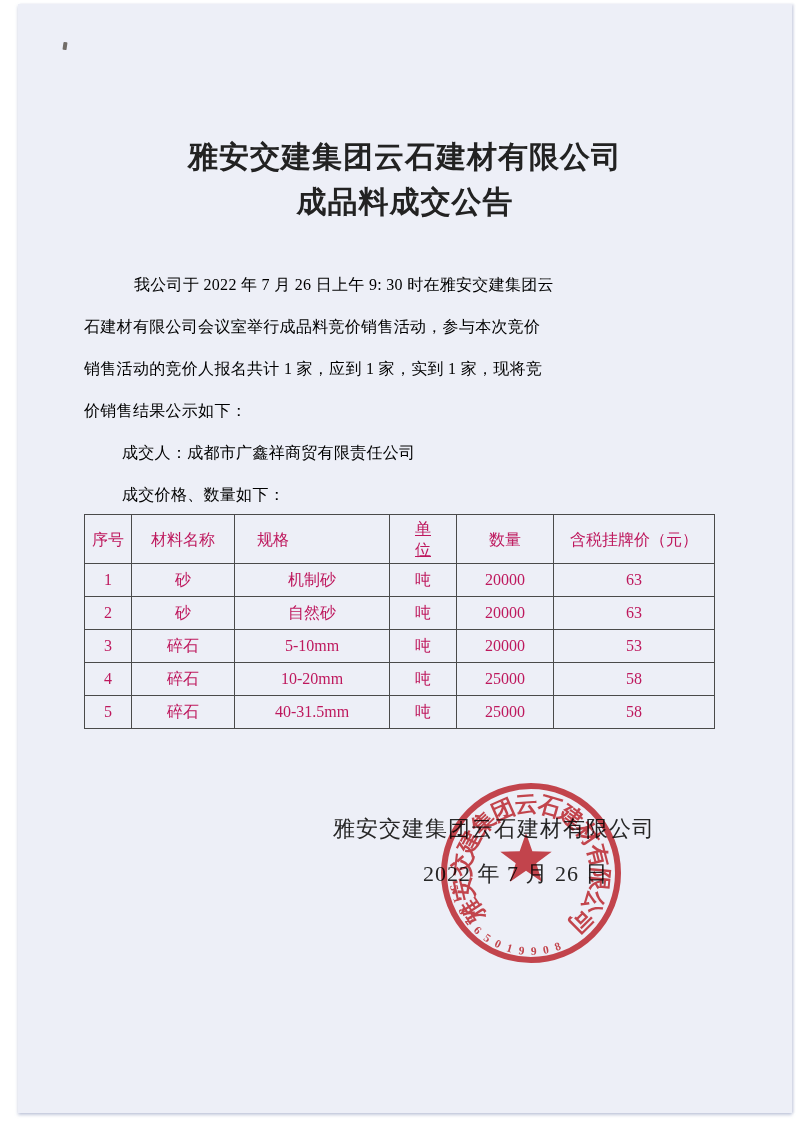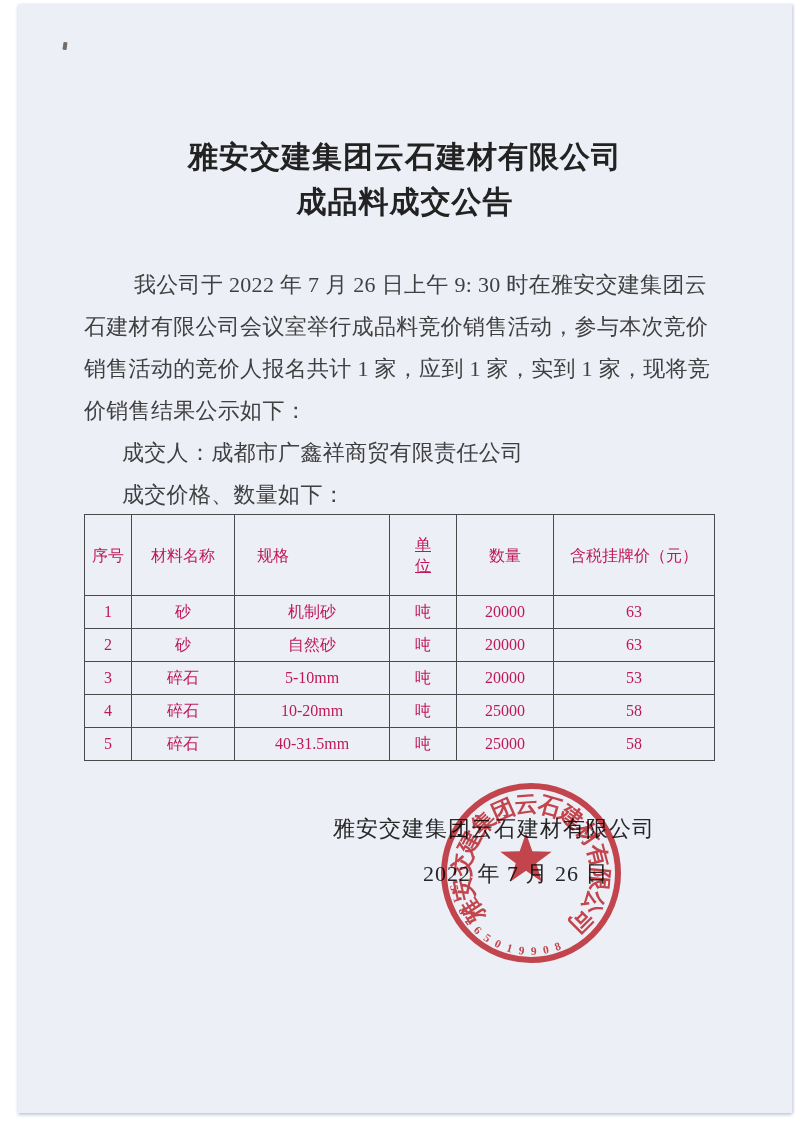--- a/index.html
+++ b/index.html
@@ -27,21 +27,21 @@
     position:absolute;left:0;width:100%;
     text-align:center;
     font-size:30px;font-weight:bold;
     letter-spacing:1px;color:#222;
     line-height:34px;
   }
   .title1{top:136px;}
   .title2{top:181px;}
   .body-text{
     position:absolute;left:66px;top:260px;width:648px;
-    font-size:22px;line-height:42px;color:#404040;
+    font-size:16px;line-height:42px;color:#000000;
     letter-spacing:.3px;
   }
   .body-line{white-space:nowrap;}
   .indent-first{text-indent:50px;}
   .indent-item{text-indent:38px;}
   table.deal{
     position:absolute;left:66px;top:510px;
     width:630px;
     border-collapse:collapse;
     table-layout:fixed;
@@ -52,21 +52,21 @@
     text-align:center;vertical-align:middle;
     font-weight:normal;
     padding:0;
     overflow:hidden;
   }
   table.deal thead th{height:48px;line-height:21px;}
   table.deal tbody td{height:32px;}
   
   table.deal thead th:nth-child(3){text-align:left;padding-left:22px;}
   
-  table.deal thead th:nth-child(4){padding:16px 22px;text-decoration:underline;}
+  table.deal thead th:nth-child(4){padding:0 22px;text-decoration:underline;}
   .sig-company{
     position:absolute;left:315px;top:810px;
     font-size:22px;letter-spacing:1px;color:#262626;
     white-space:nowrap;
   }
   .sig-date{
     position:absolute;left:405px;top:855px;
     font-size:22px;letter-spacing:1px;color:#262626;
     white-space:nowrap;
   }

